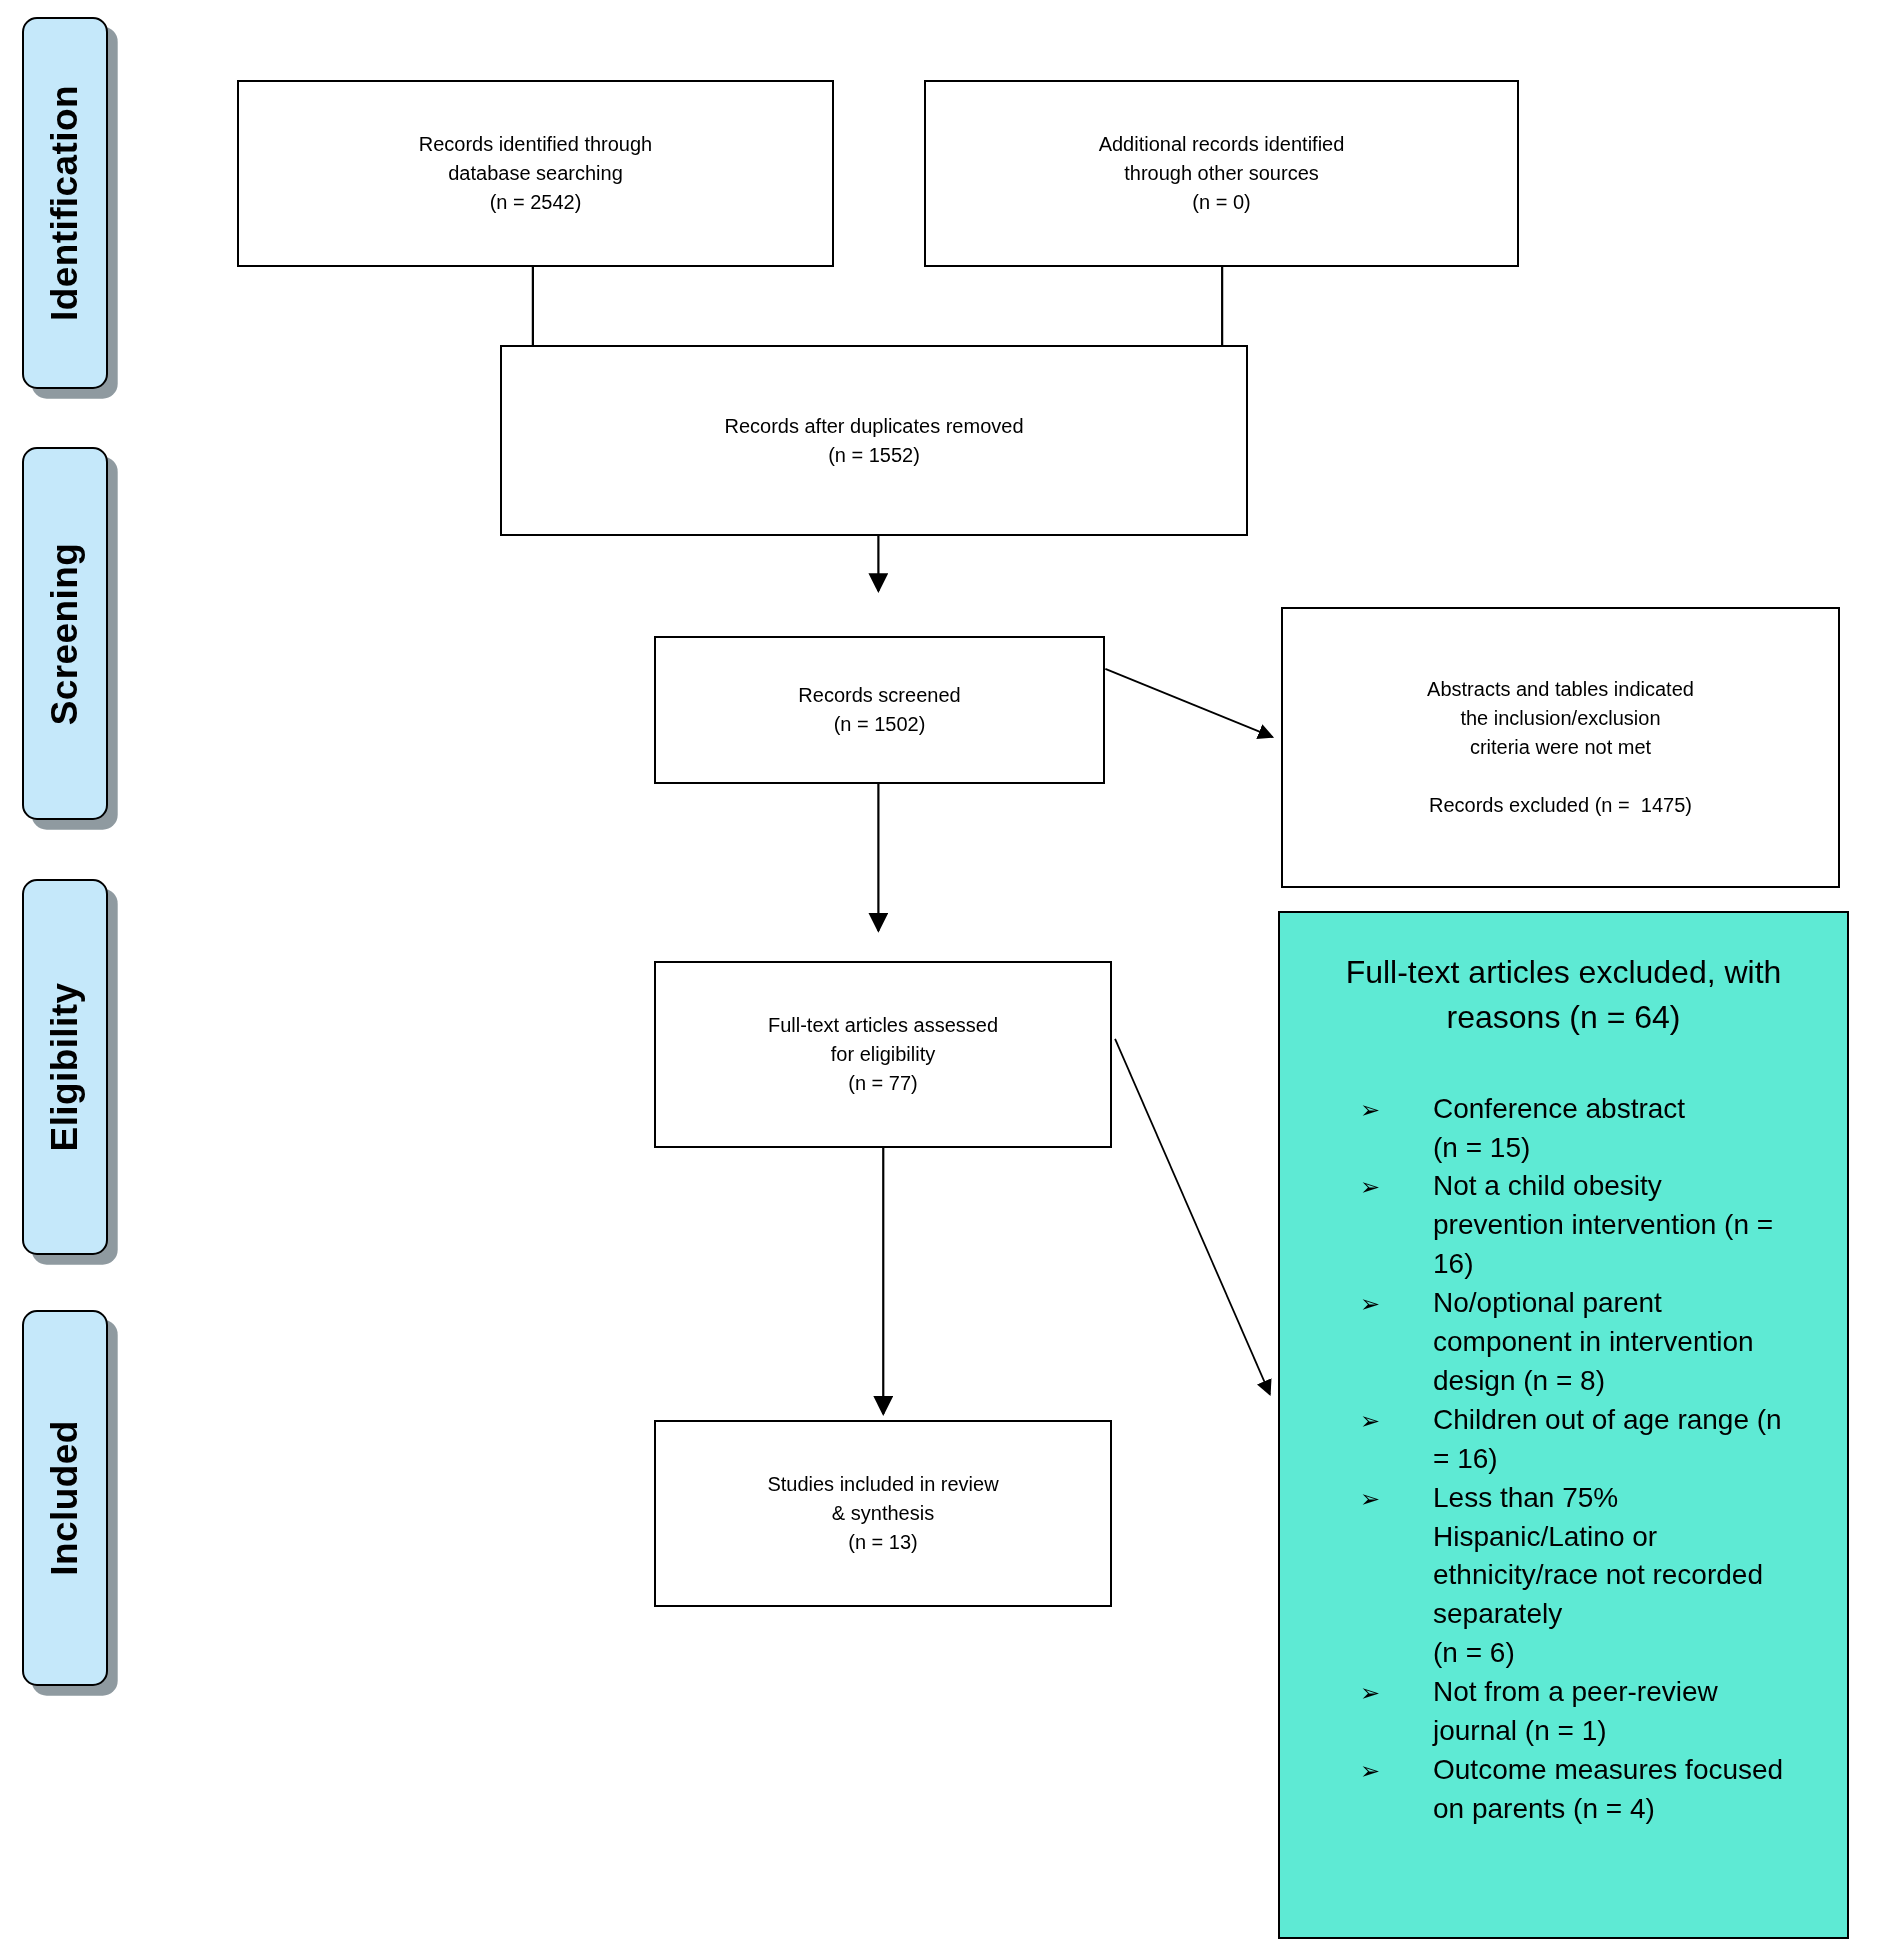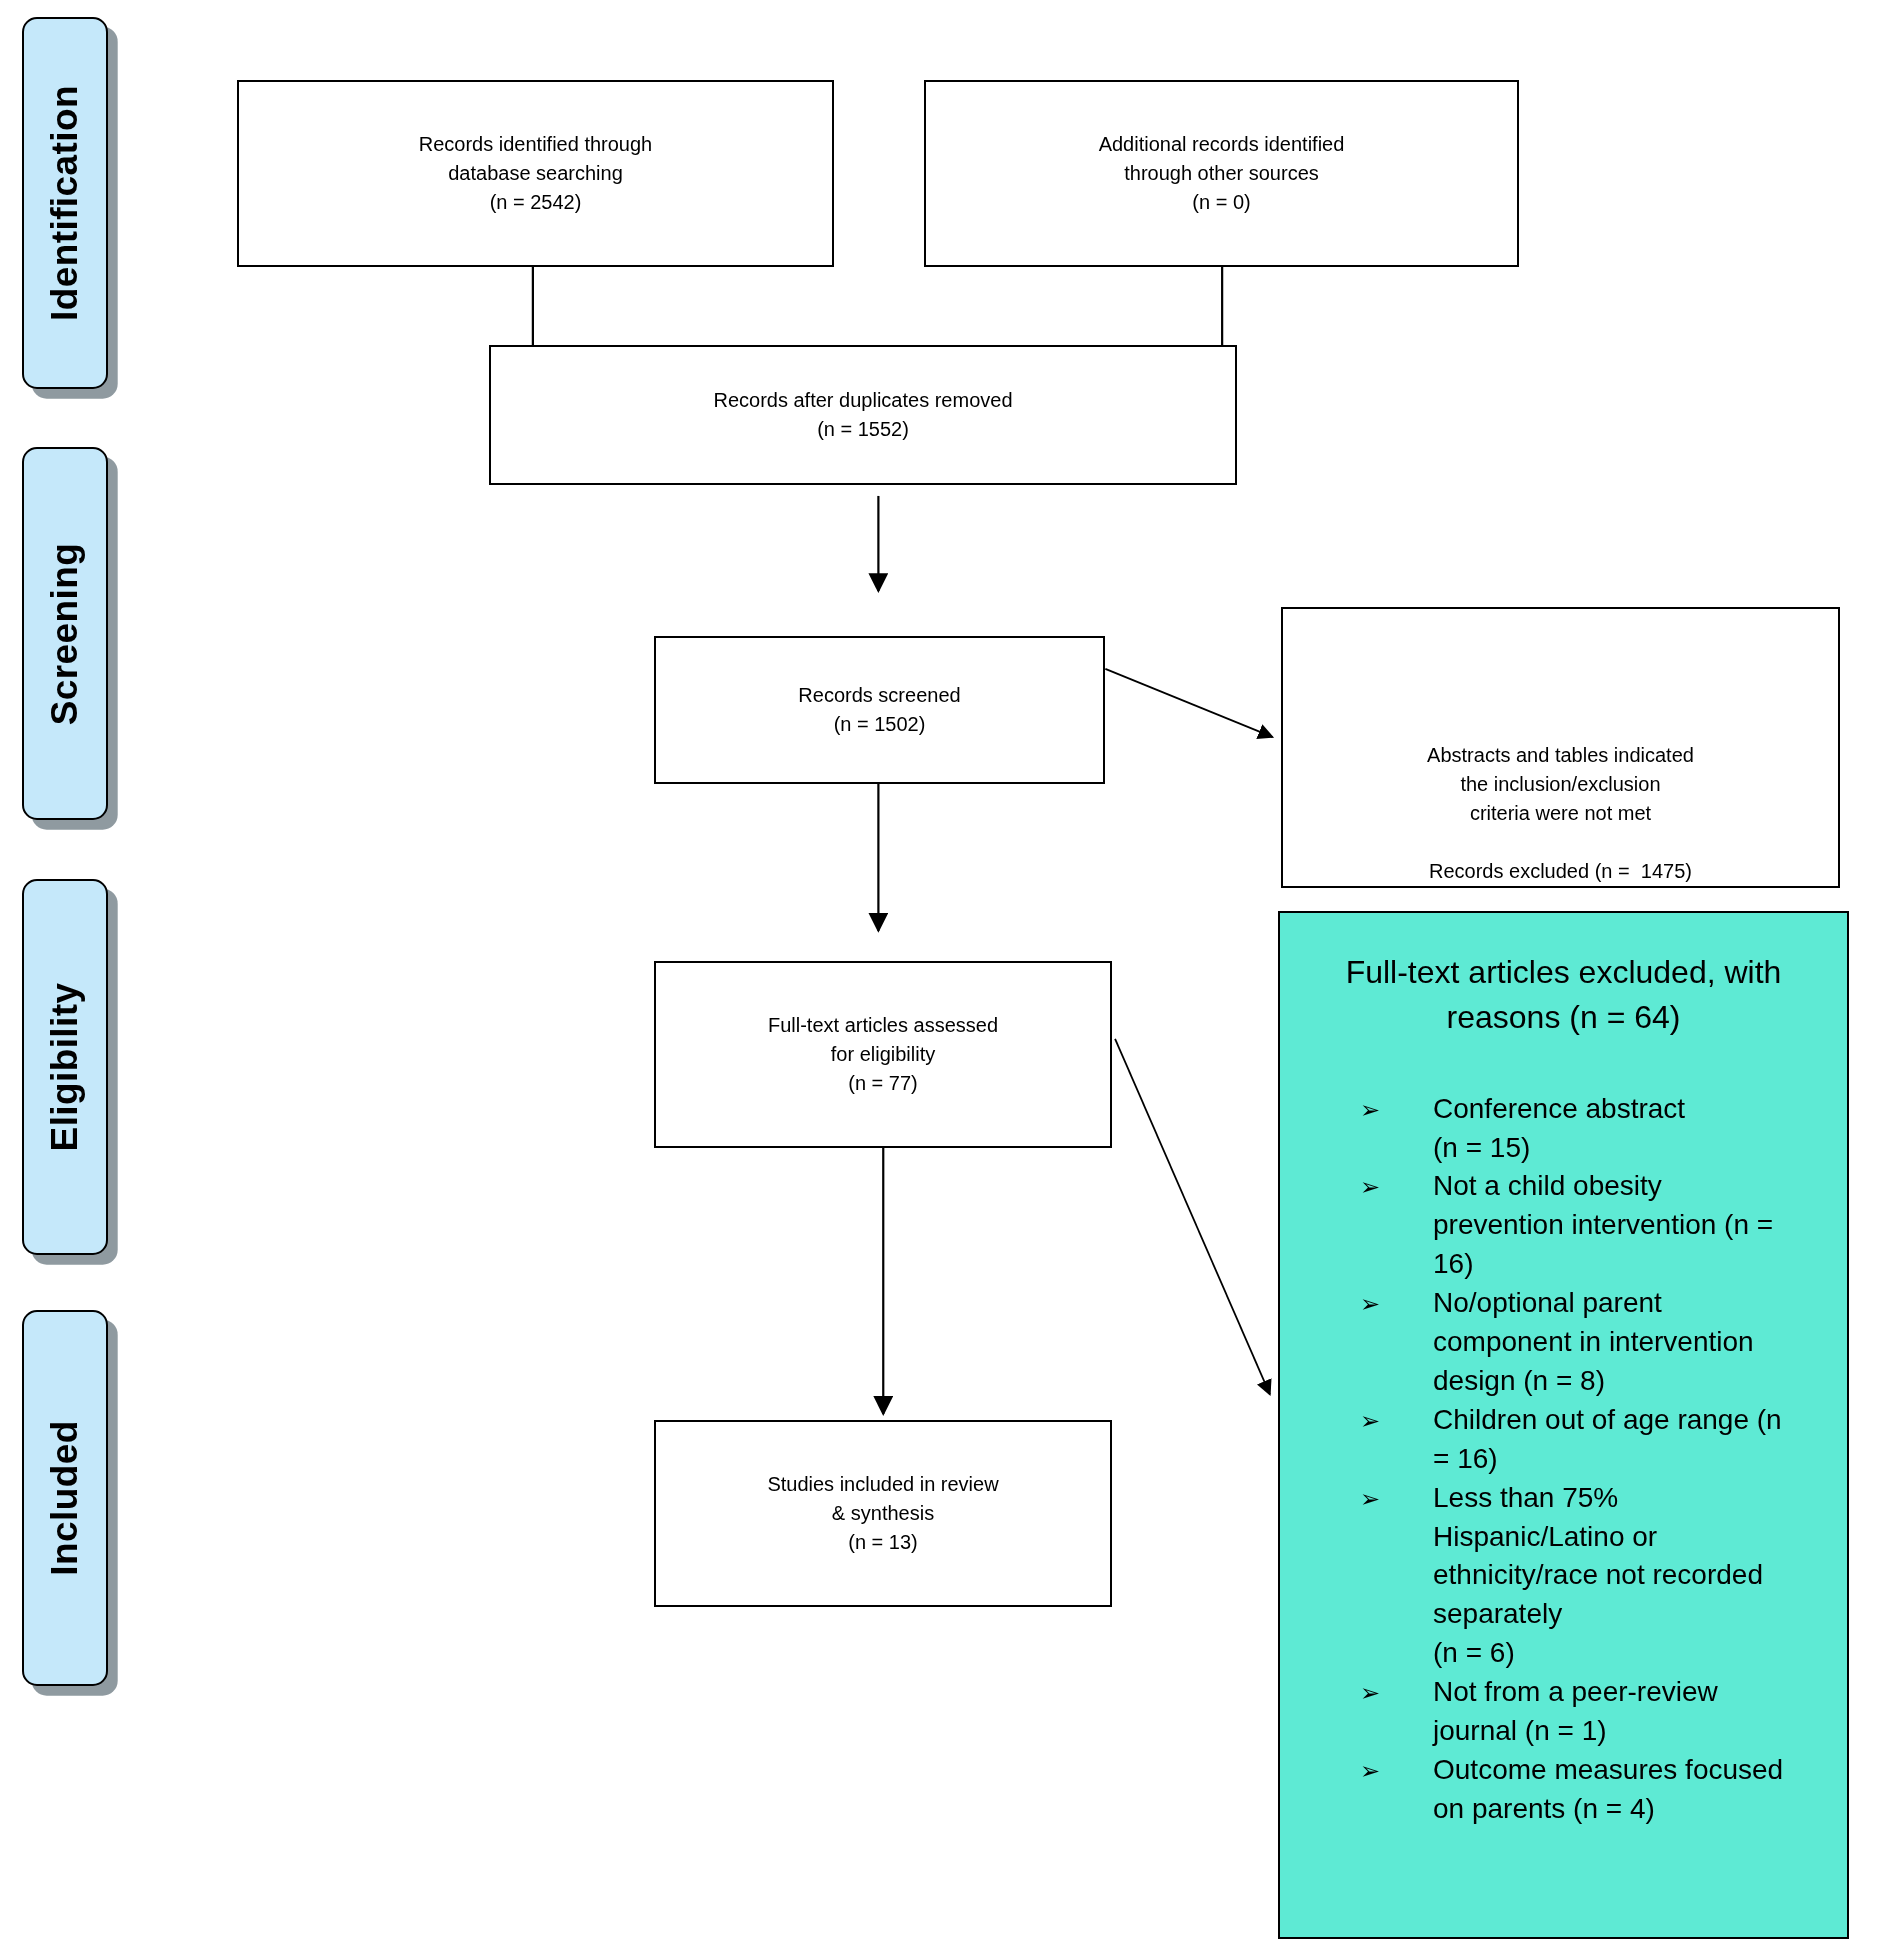--- a/index.html
+++ b/index.html
@@ -27,23 +27,23 @@
 
   
   .fbox {
     position:absolute; background:#ffffff; border:2.7px solid #000;
     display:flex; align-items:center; justify-content:center;
     text-align:center; font-size:20px; line-height:1.45; white-space:pre;
     box-sizing:border-box;
   }
   #box-identified        { left:237px;  top:80px;  width:597px; height:187px; }
   #box-additional        { left:924px; top:80px;  width:595px; height:187px; }
-  #box-duplicates        { left:489px; top:345px;  width:748px; height:140px; }
+  #box-duplicates        { left:500px; top:345px;  width:748px; height:191px; }
   #box-screened          { left:654px; top:596px; width:451px; height:148px;margin-top:40px; }
-  #box-records-excluded  { left:1281px; top:607px; width:559px; height:281px;align-items:flex-end; }
+  #box-records-excluded  { left:1281px; top:607px; width:559px; height:281px; }
   #box-fulltext          { left:654px; top:937px; width:458px; height:187px;margin-top:24px; }
   #box-included          { left:654px; top:1420px; width:458px; height:187px; }
 
   
   #box-reasons {
     position:absolute; left:1278px; top:911px; width:571px; height:1028px;
     background:#5eead4; border:2.7px solid #000; box-sizing:border-box;
     display:flex; flex-direction:column; padding-top:37px;
   }
   .reasons-title {

